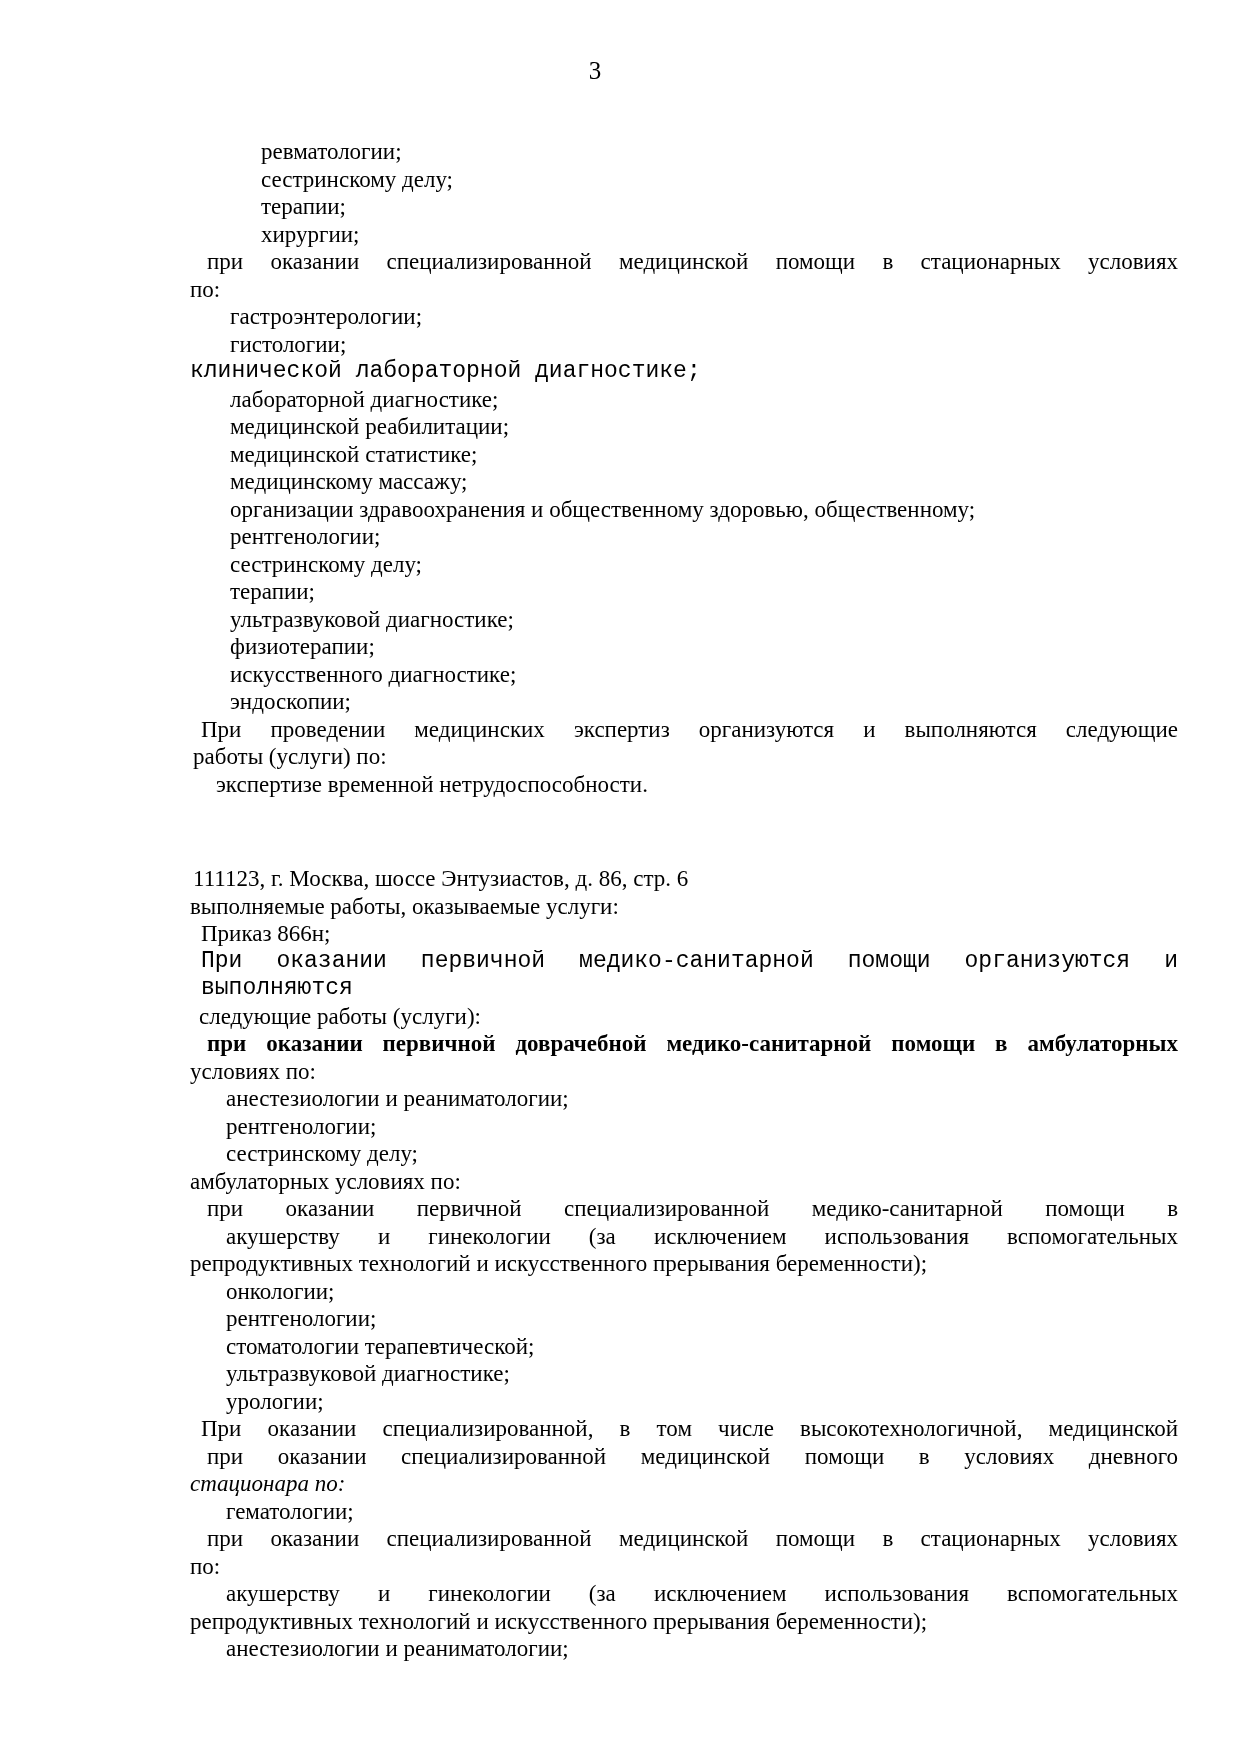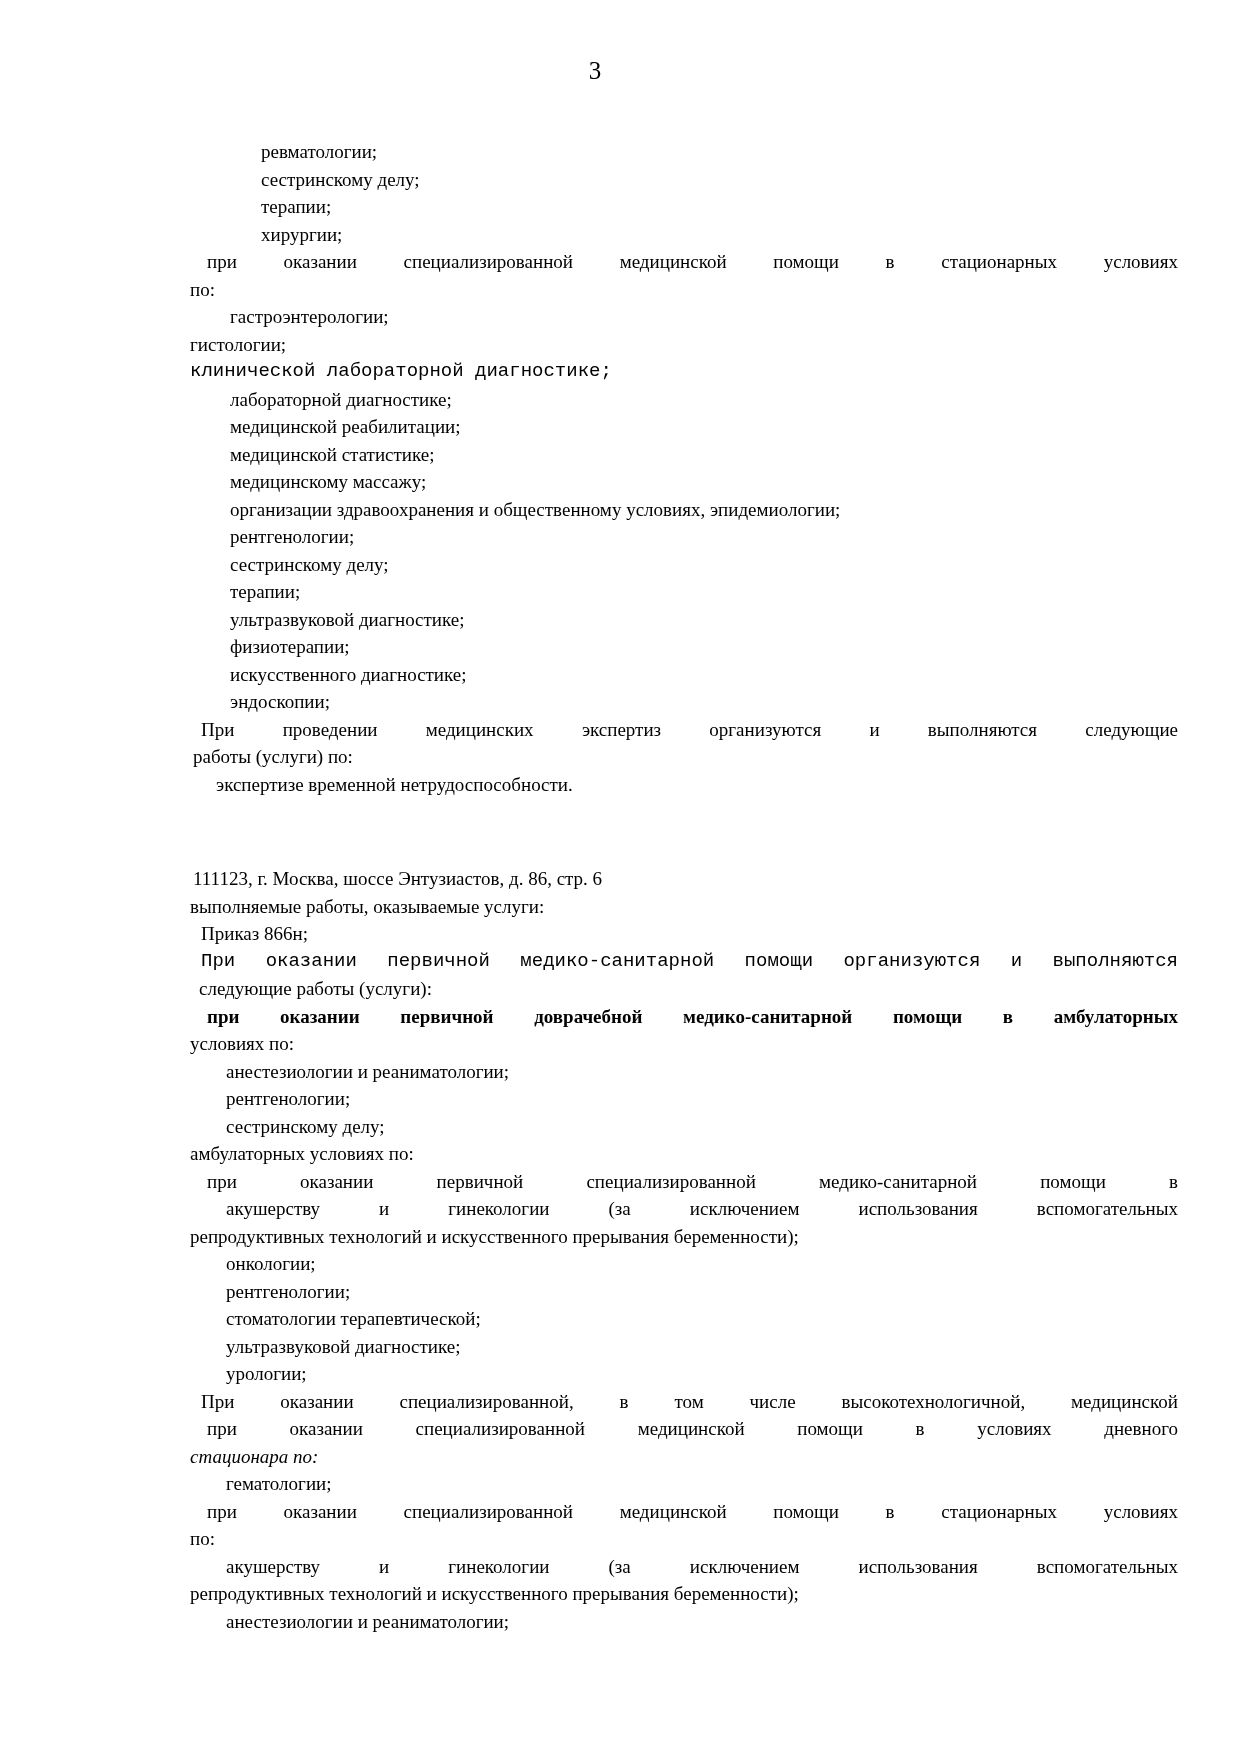--- a/index.html
+++ b/index.html
@@ -19,21 +19,21 @@
     width: 1190px;           
     text-align: center;
     font-size: 25px;
     line-height: 27px;
   }
   .text-column {
     position: absolute;
     top: 138px;
     left: 190px;
     width: 988px;            
-    font-size: 19px;
+    font-size: 23px;
     line-height: 27.5px;
   }
   .line {
     white-space: nowrap;
   }
   .line.just {
     white-space: normal;
     text-align: justify;
     text-align-last: justify;   
   }
@@ -45,27 +45,27 @@
 <div class="page">
   <div class="page-number">3</div>
   <div class="text-column">
       <div class="line" style="margin-left: 71px;">ревматологии;</div>
       <div class="line" style="margin-left: 71px;">сестринскому делу;</div>
       <div class="line" style="margin-left: 71px;">терапии;</div>
       <div class="line" style="margin-left: 71px;">хирургии;</div>
       <div class="line just" style="margin-left: 17px;">при оказании специализированной медицинской помощи в стационарных условиях</div>
       <div class="line" style="margin-left: 0px;">по:</div>
       <div class="line" style="margin-left: 40px;">гастроэнтерологии;</div>
-      <div class="line" style="">гистологии;</div>
+      <div class="line" style="margin-left: 40px;">гистологии;</div>
       <div class="line" style=" font-family: Liberation Mono, monospace;">клинической лабораторной диагностике;</div>
       <div class="line" style="margin-left: 40px;">лабораторной диагностике;</div>
       <div class="line" style="margin-left: 40px;">медицинской реабилитации;</div>
       <div class="line" style="margin-left: 40px;">медицинской статистике;</div>
       <div class="line" style="margin-left: 40px;">медицинскому массажу;</div>
-      <div class="line" style="margin-left: 40px;">организации здравоохранения и общественному условиях, эпидемиологии;</div>
+      <div class="line" style="margin-left: 40px;">организации здравоохранения и общественному здоровью, общественному;</div>
       <div class="line" style="margin-left: 40px;">рентгенологии;</div>
       <div class="line" style="margin-left: 40px;">сестринскому делу;</div>
       <div class="line" style="margin-left: 40px;">терапии;</div>
       <div class="line" style="margin-left: 40px;">ультразвуковой диагностике;</div>
       <div class="line" style="margin-left: 40px;">физиотерапии;</div>
       <div class="line" style="margin-left: 40px;">искусственного диагностике;</div>
       <div class="line" style="margin-left: 40px;">эндоскопии;</div>
       <div class="line just" style="margin-left: 11px;">При проведении медицинских экспертиз организуются и выполняются следующие</div>
       <div class="line" style="margin-left: 3px;">работы (услуги) по:</div>
       <div class="line" style="margin-left: 26px;">экспертизе временной нетрудоспособности.</div>

